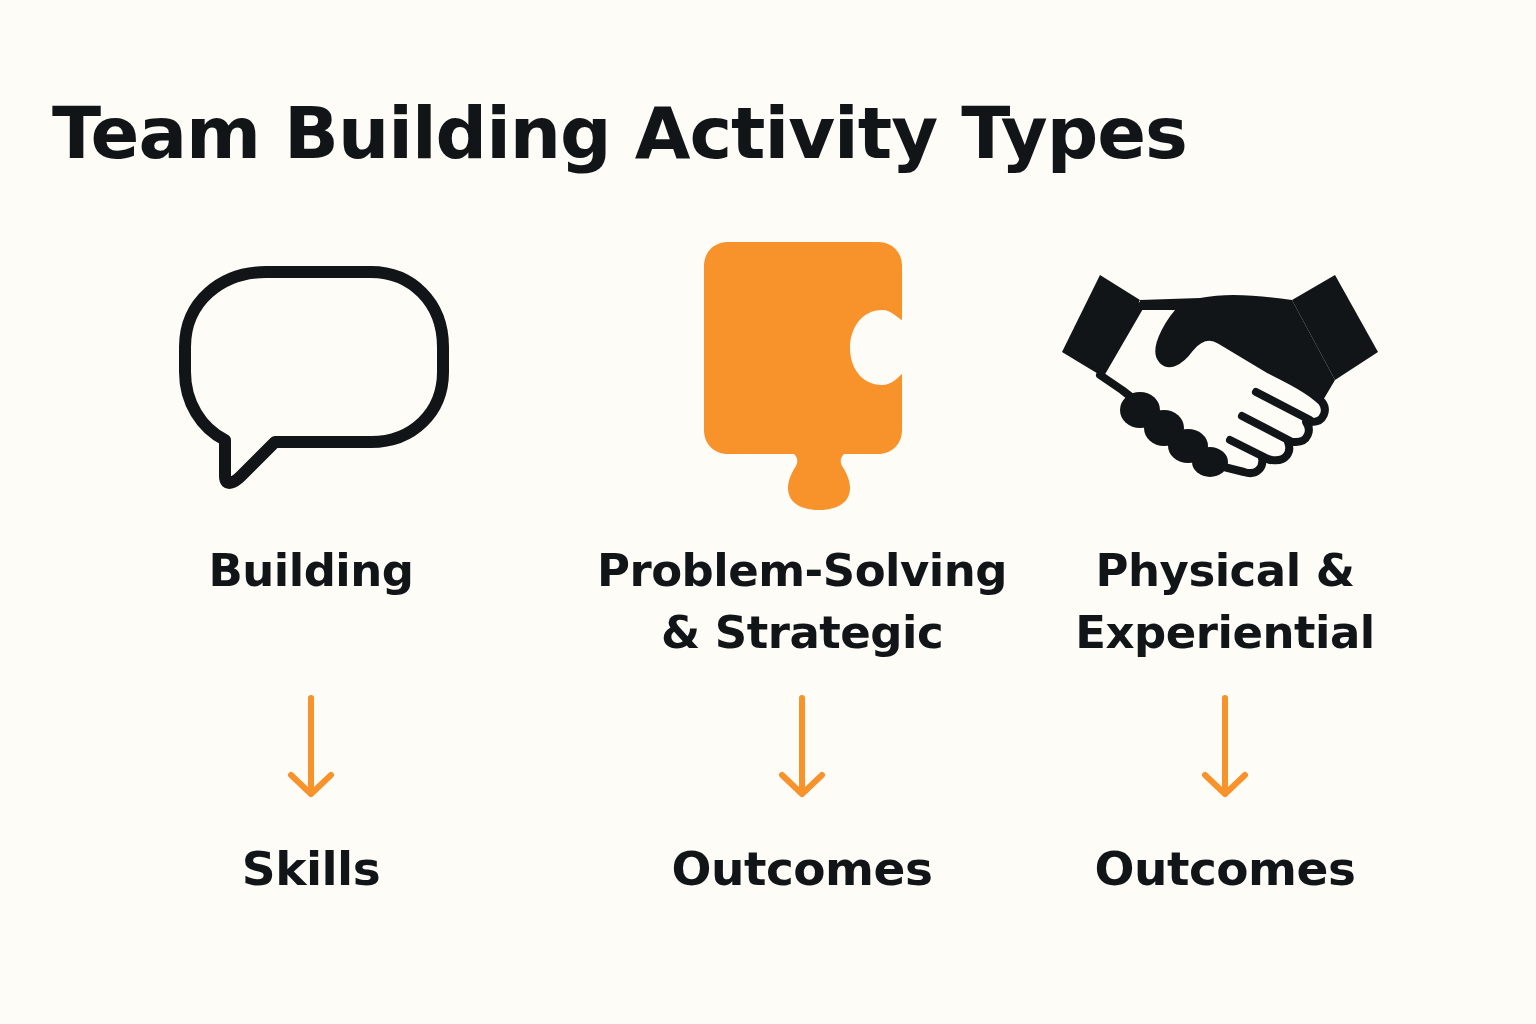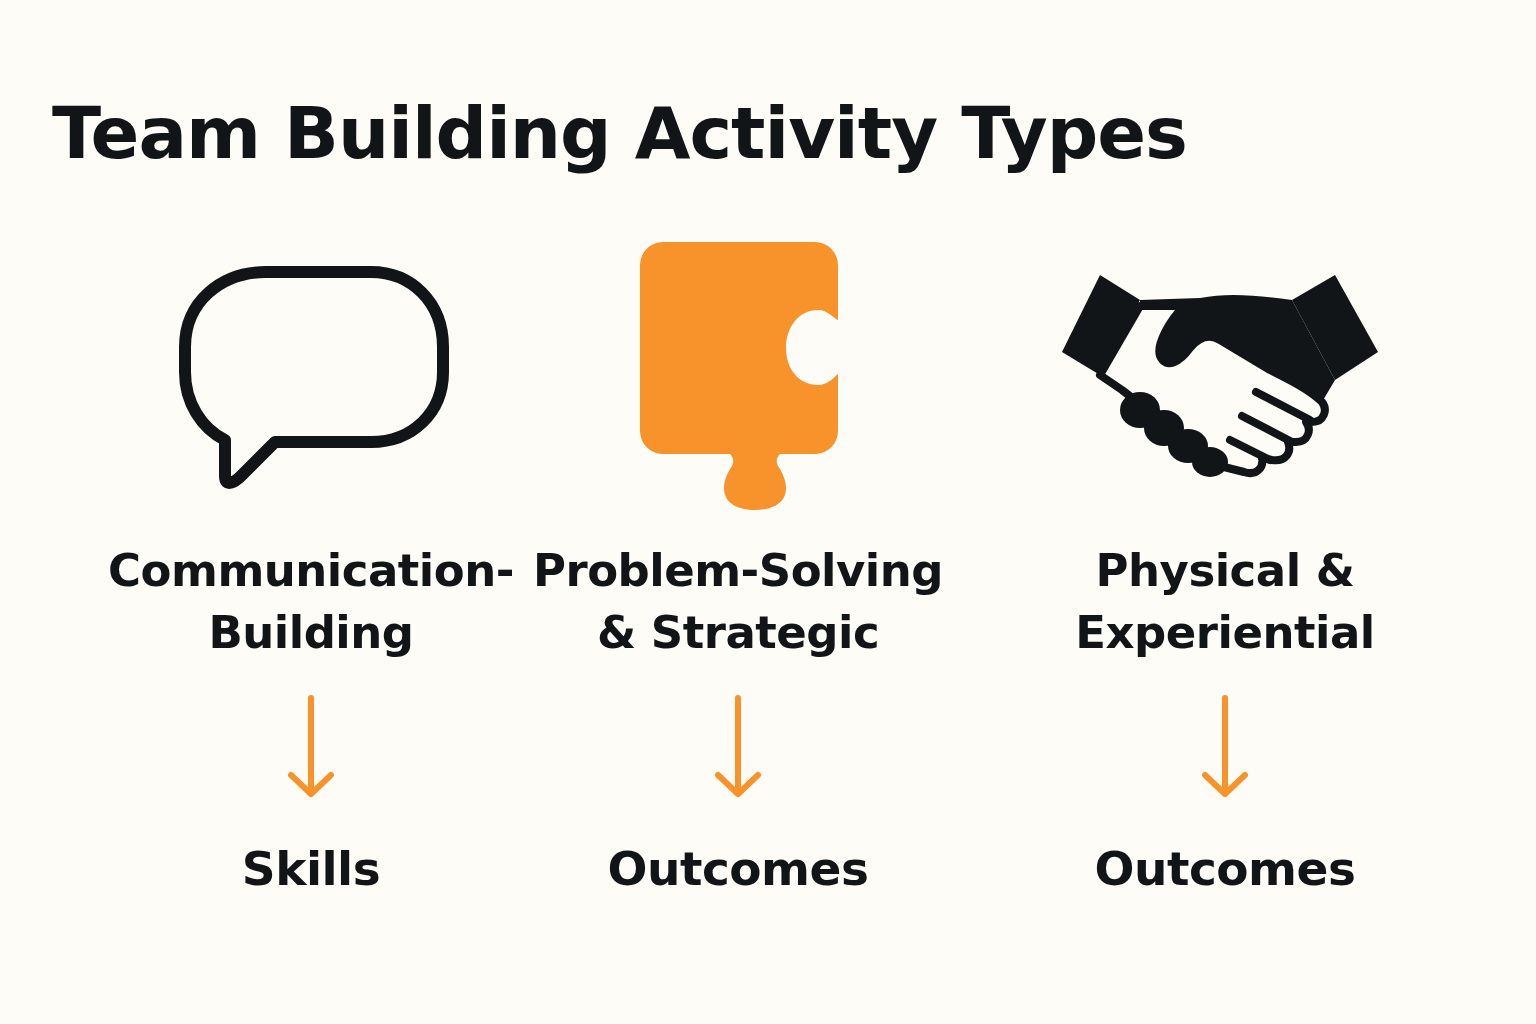--- a/index.html
+++ b/index.html
@@ -70,30 +70,29 @@
 </head>
 <body>
 
 <div class="title">Team Building Activity Types</div>
 
 <div class="col" style="left:81px;">
   <svg class="icon" style="top:262px;" width="280" height="240" viewBox="0 0 280 240">
     <path d="M95 10 H200 C240 10 272 40 272 85 V110 C272 150 242 180 200 180 H104 L70 214 C64 220 54 226 54 214 V178 C30 166 14 140 14 110 V85 C14 40 50 10 95 10 Z" fill="none" stroke="#111518" stroke-width="12" stroke-linejoin="round"></path>
   </svg>
   <div class="label">
-    <span>Communication-</span>
     <span>Building</span>
   </div>
   <svg class="arrow" width="60" height="110" viewBox="0 0 60 110">
     <path d="M30 5 V100 M10 82 L30 101 L50 82" fill="none" stroke="#f8922b" stroke-width="6" stroke-linecap="round" stroke-linejoin="round"></path>
   </svg>
   <div class="result">Skills</div>
 </div>
 
-<div class="col" style="left:508px;">
+<div class="col" style="left:572px;">
   <svg class="icon" style="top:240px;" width="220" height="270" viewBox="0 0 220 270">
     <path d="M36 2 H186 C200 2 210 12 210 26 V80 C205 78 200 70 190 70 C170 70 158 88 158 108 C158 128 170 145 190 145 C200 145 205 138 210 134 V190 C210 204 200 214 186 214 H152 C148 218 148 222 150 226 C154 232 158 240 158 248 C158 264 143 270 127 270 C111 270 96 264 96 248 C96 240 100 232 104 226 C106 222 106 218 102 214 H36 C22 214 12 204 12 190 V26 C12 12 22 2 36 2 Z" fill="#f8922b"></path>
   </svg>
   <div class="label">
     <span>Problem-Solving</span>
     <span>&amp; Strategic</span>
   </div>
   <svg class="arrow" width="60" height="110" viewBox="0 0 60 110">
     <path d="M30 5 V100 M10 82 L30 101 L50 82" fill="none" stroke="#f8922b" stroke-width="6" stroke-linecap="round" stroke-linejoin="round"></path>
   </svg>

